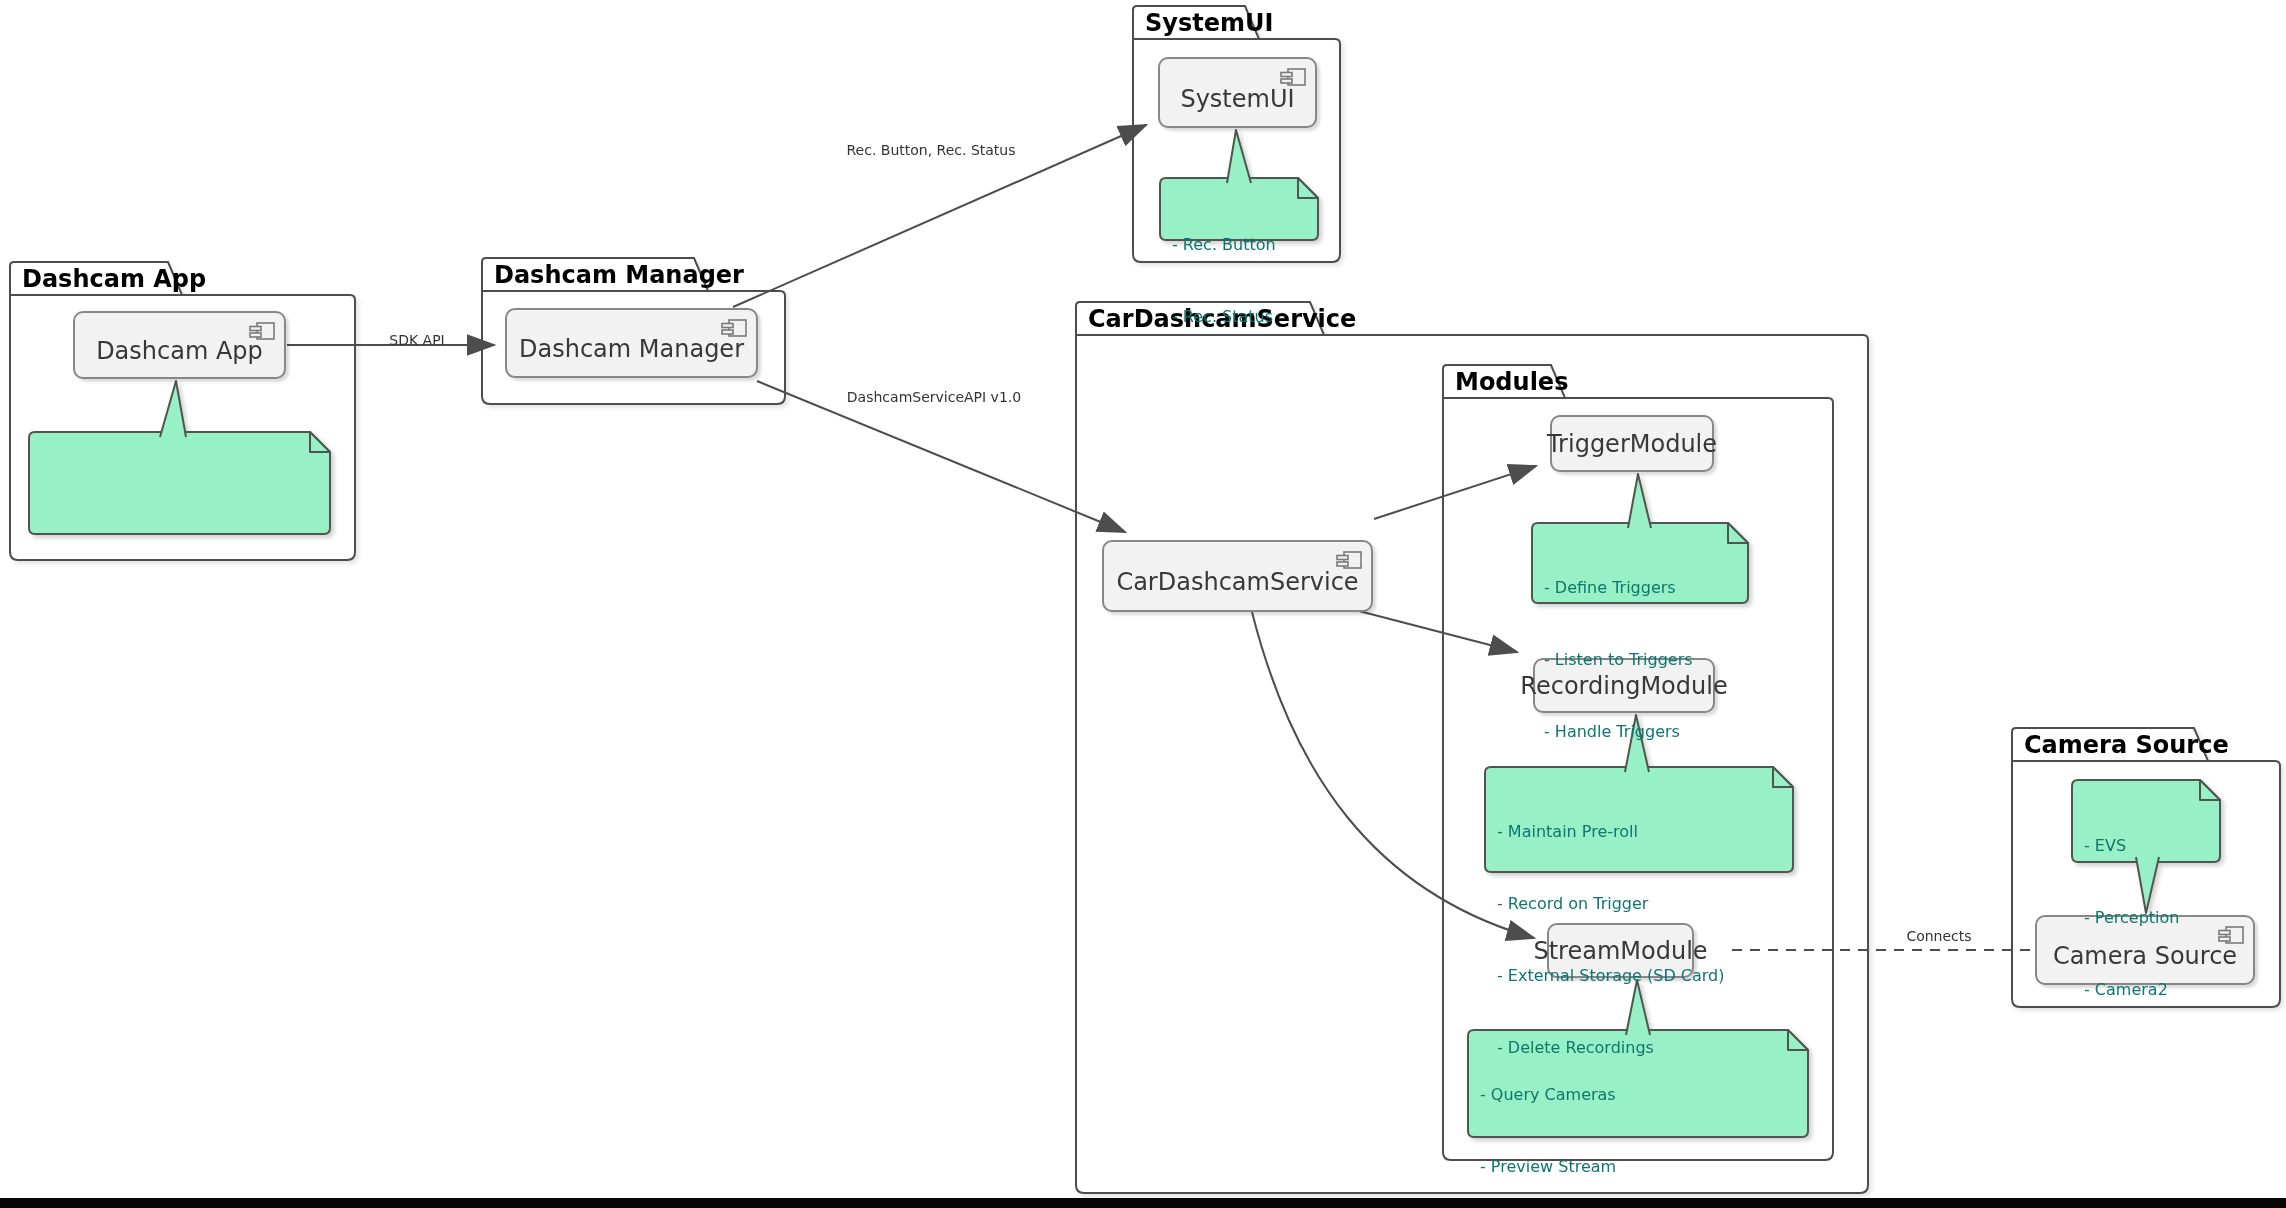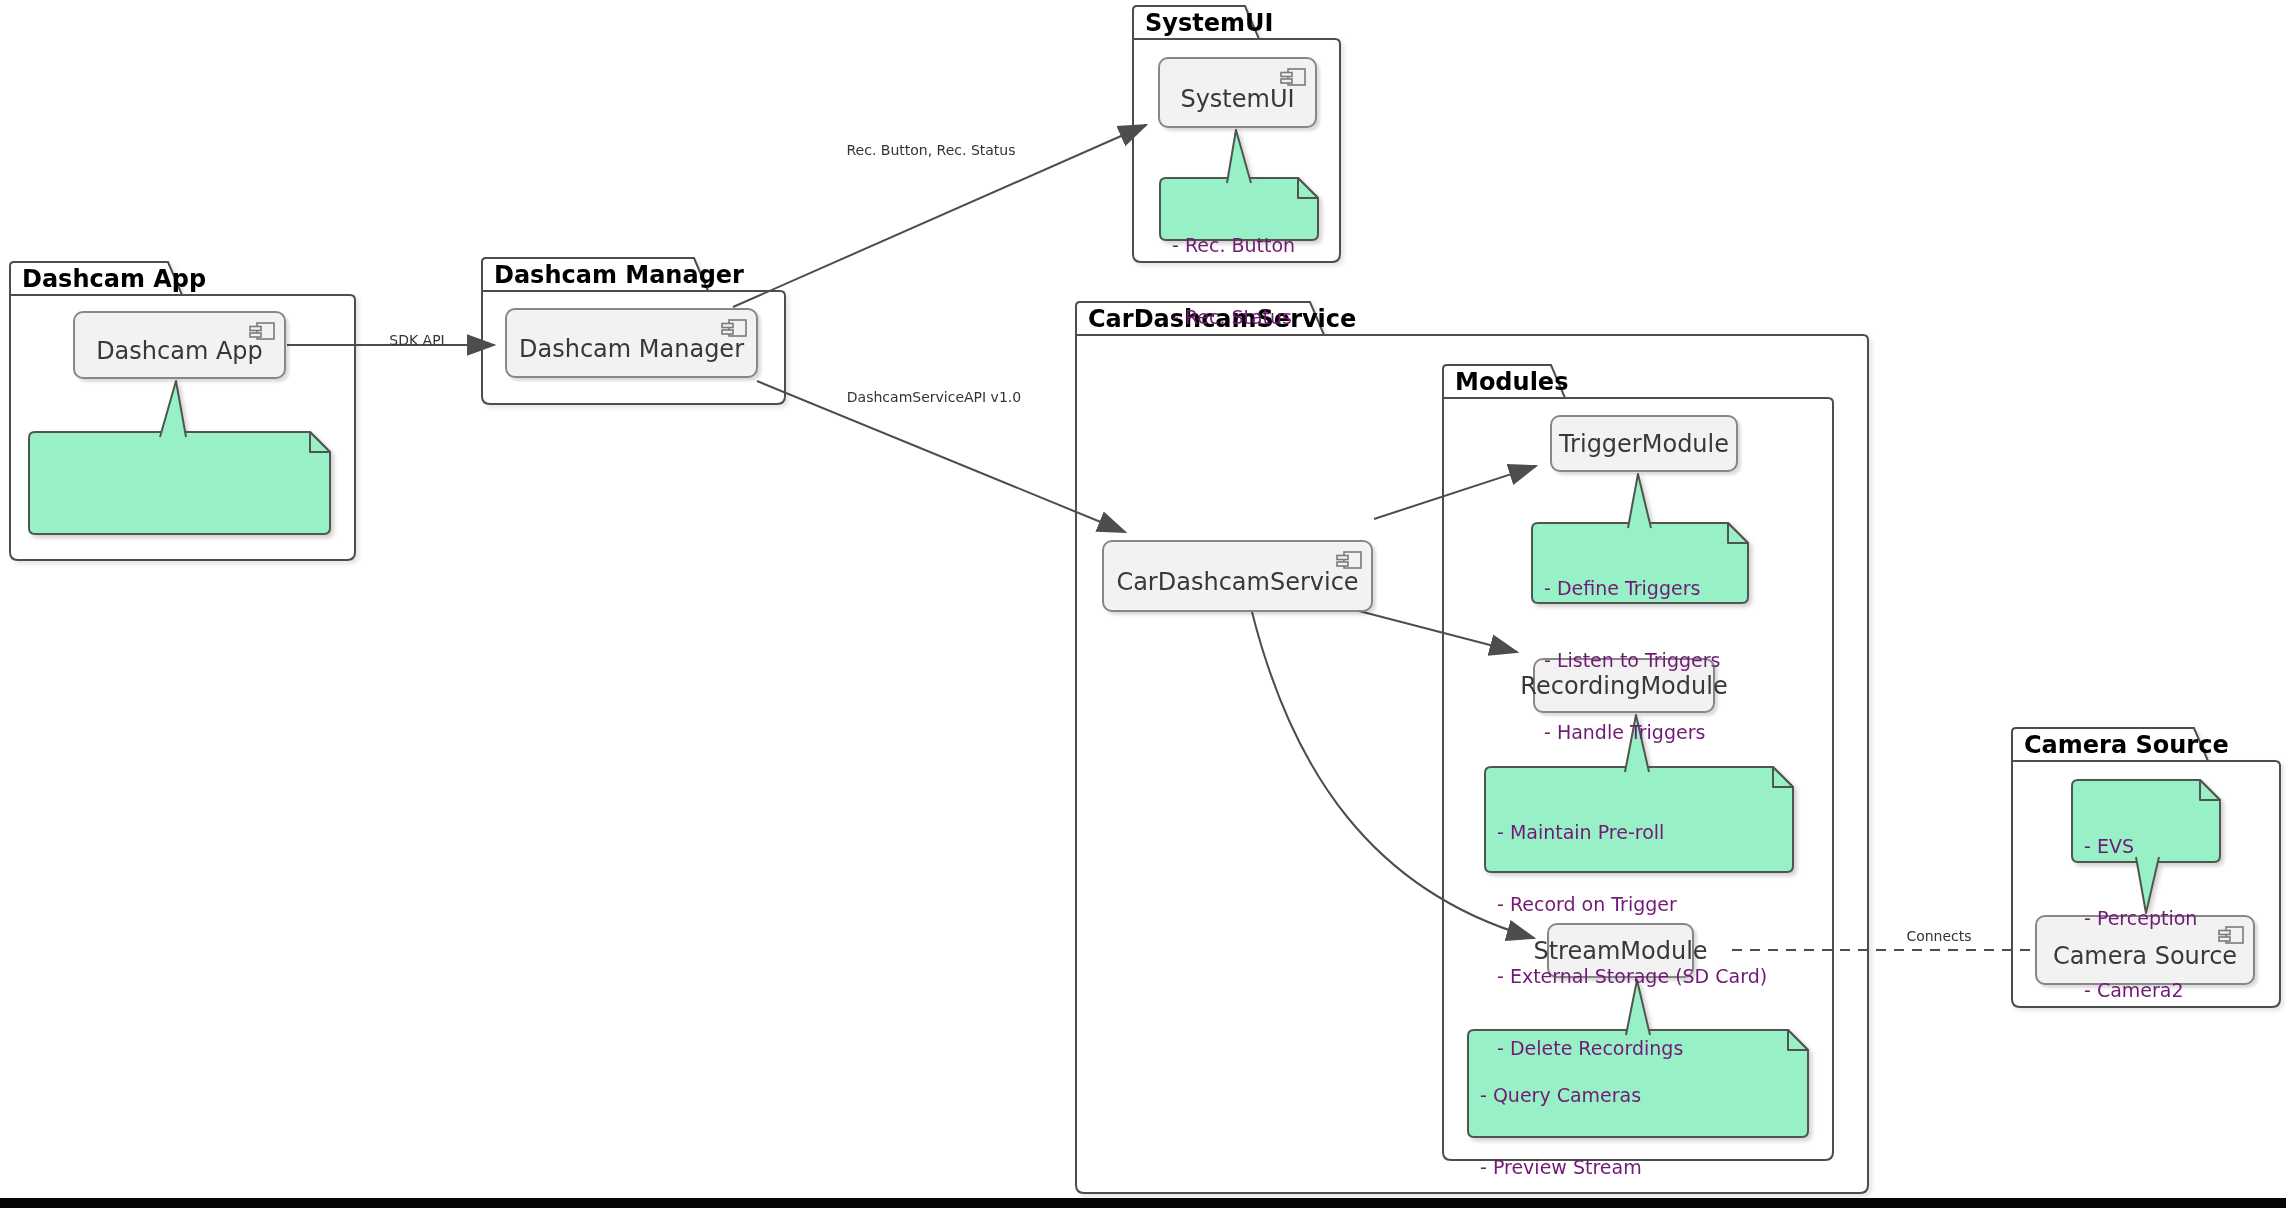--- a/index.html
+++ b/index.html
@@ -23,21 +23,21 @@
     border-radius:10px;
     box-shadow:3px 3px 3px rgba(0,0,0,0.14);
     display:flex;align-items:center;justify-content:center;
     font-size:24px;color:#383838;
     box-sizing:border-box;
   }
   .comp.with-icon{padding-top:12px;}
   .comp .icon{position:absolute;top:7px;right:7px;}
   .note-text{
     position:absolute;
-    font-size:19px;line-height:24px;color:#701a75;
+    font-size:16px;line-height:24px;color:#0f766e;
     white-space:pre;
   }
   .edge-label{
     position:absolute;
     transform:translate(-50%,-50%);
     font-size:14px;color:#333;white-space:nowrap;
   }
   .bottom-bar{
     position:absolute;left:0;top:1198px;width:2286px;height:10px;
     background:#060606;
@@ -180,21 +180,21 @@
           <g fill="#F2F2F2" stroke="#7a7a7a" stroke-width="1.6">
             <rect x="10" y="3" width="17" height="16"></rect>
             <rect x="3" y="6.5" width="11" height="4"></rect>
             <rect x="3" y="13" width="11" height="4"></rect>
           </g>
         </svg>
     </span>
     <span>CarDashcamService</span>
   </div>
 
-  <div class="comp" style="left:1550px;top:415px;width:188px;height:57px;">
+  <div class="comp" style="left:1550px;top:415px;width:164px;height:57px;">
     <span>TriggerModule</span>
   </div>
 
   <div class="comp" style="left:1533px;top:658px;width:182px;height:55px;">
     <span>RecordingModule</span>
   </div>
 
   <div class="comp" style="left:1547px;top:923px;width:147px;height:55px;">
     <span>StreamModule</span>
   </div>

